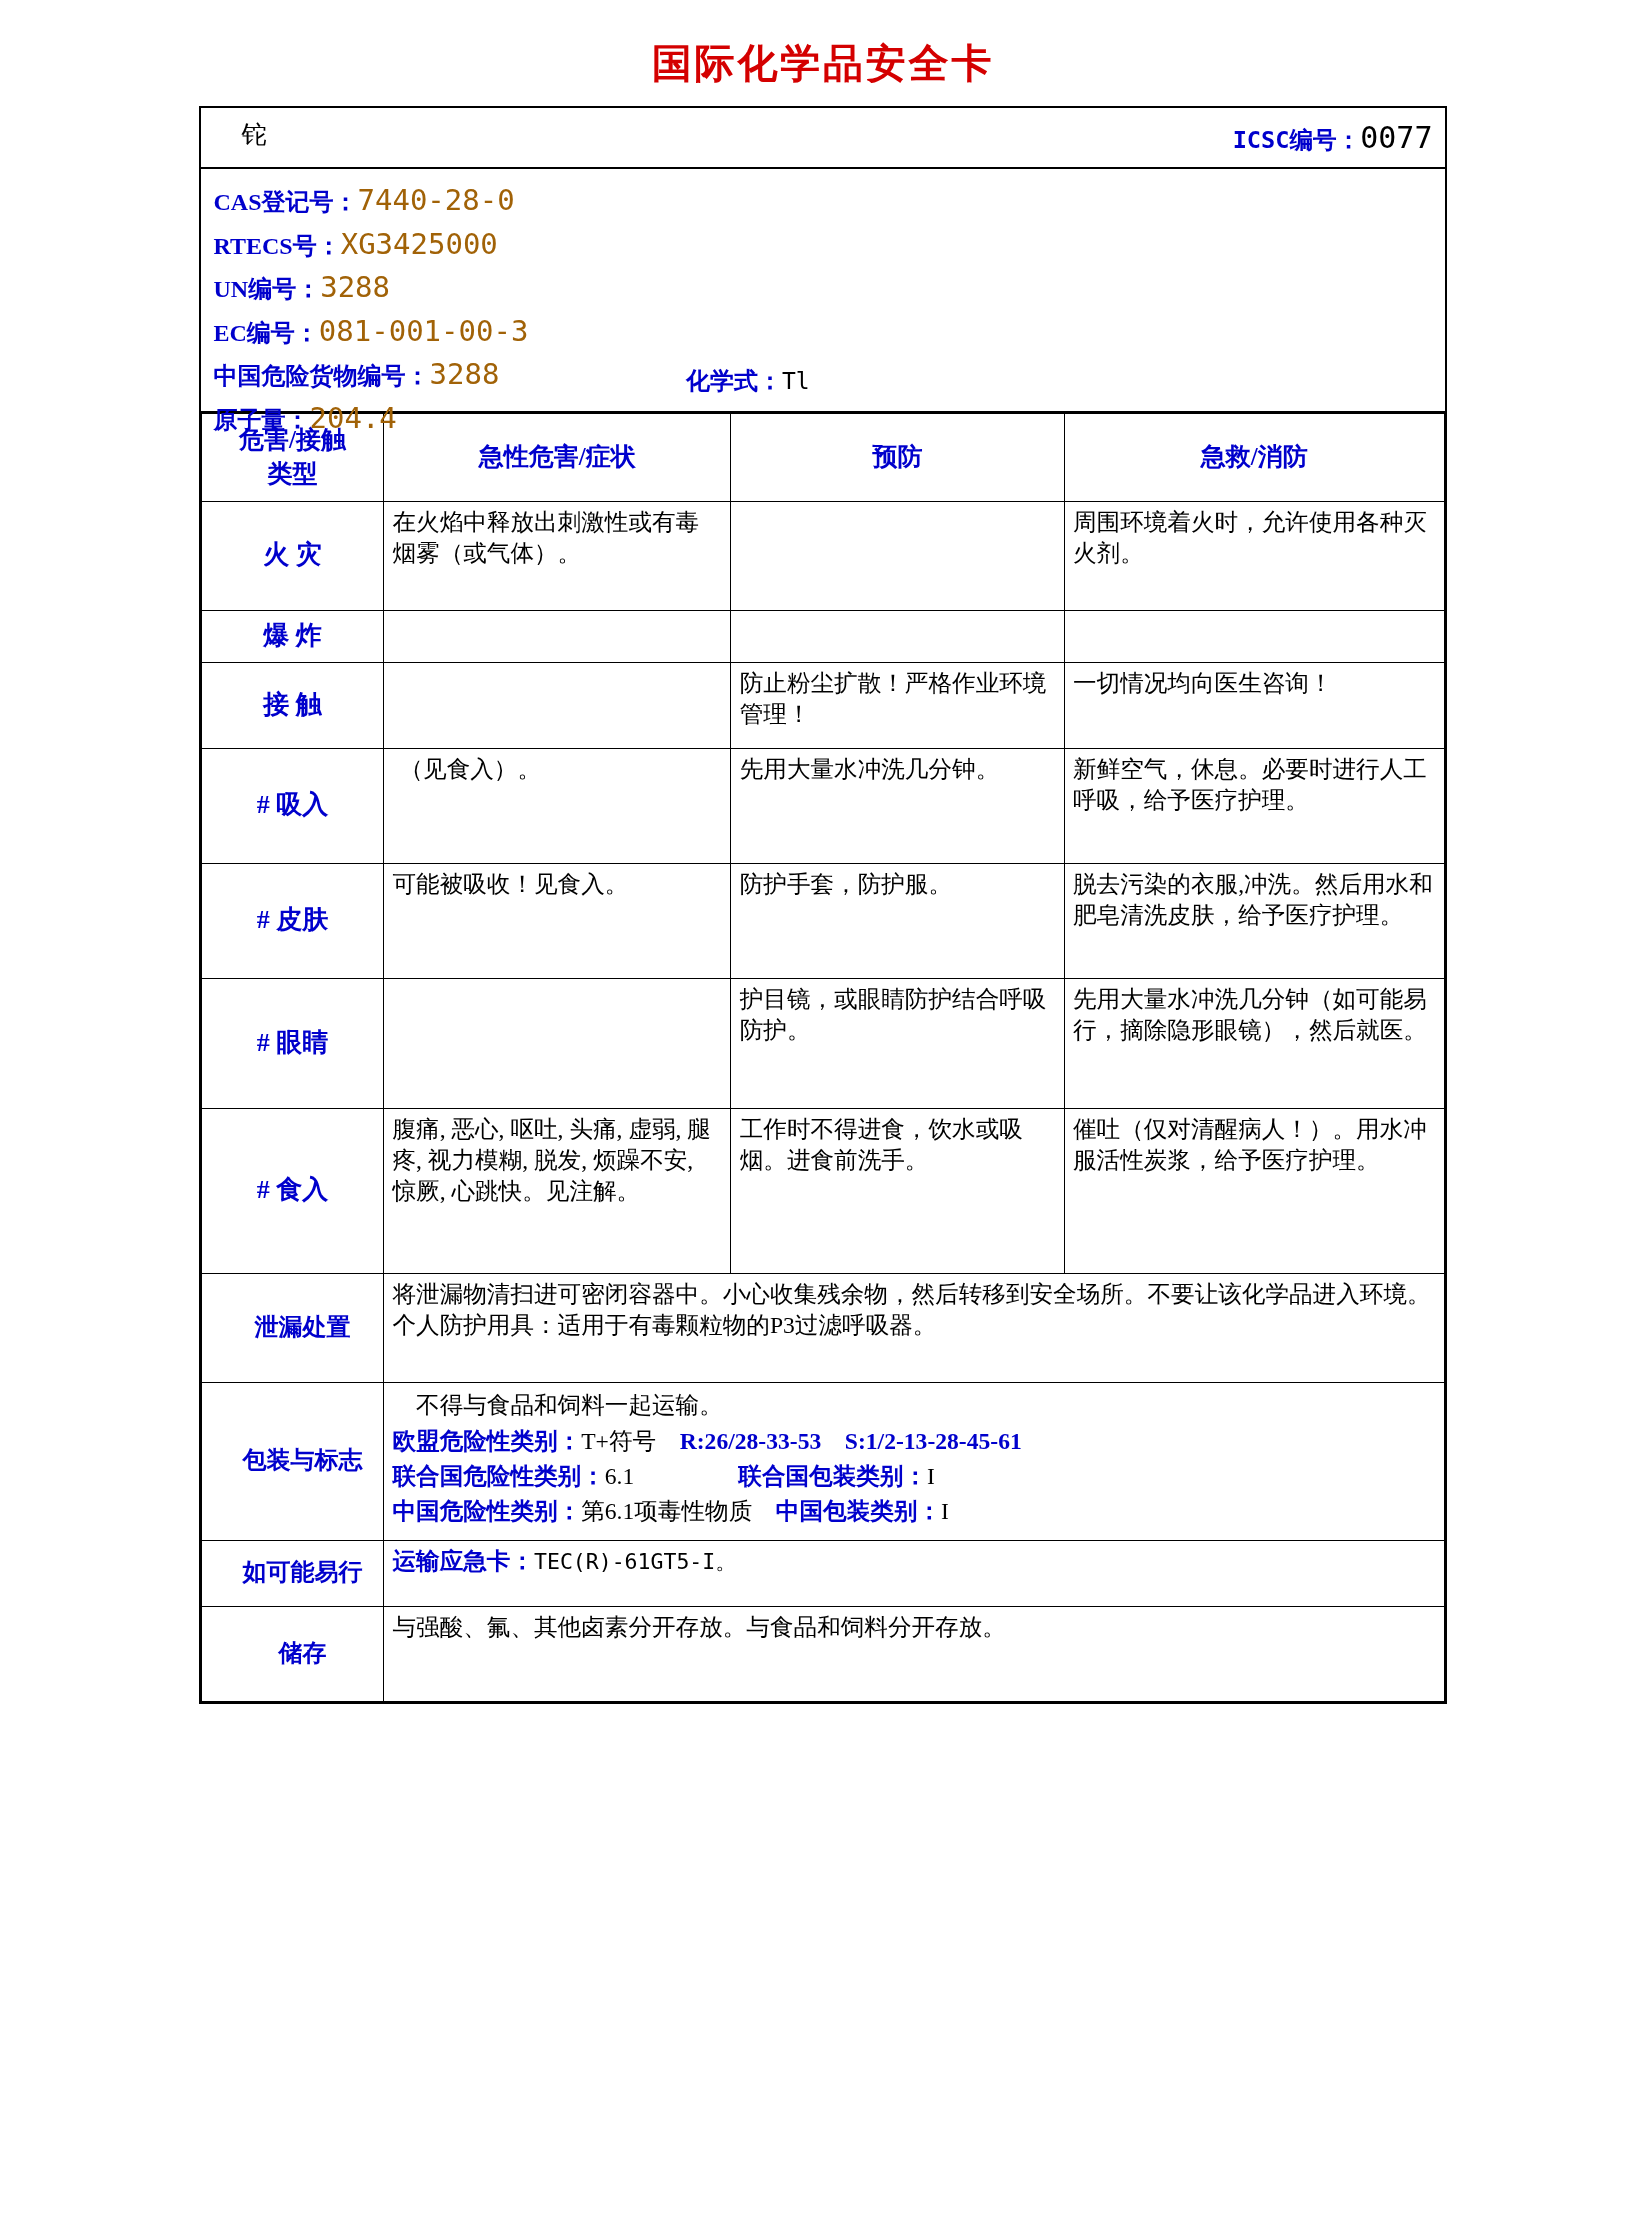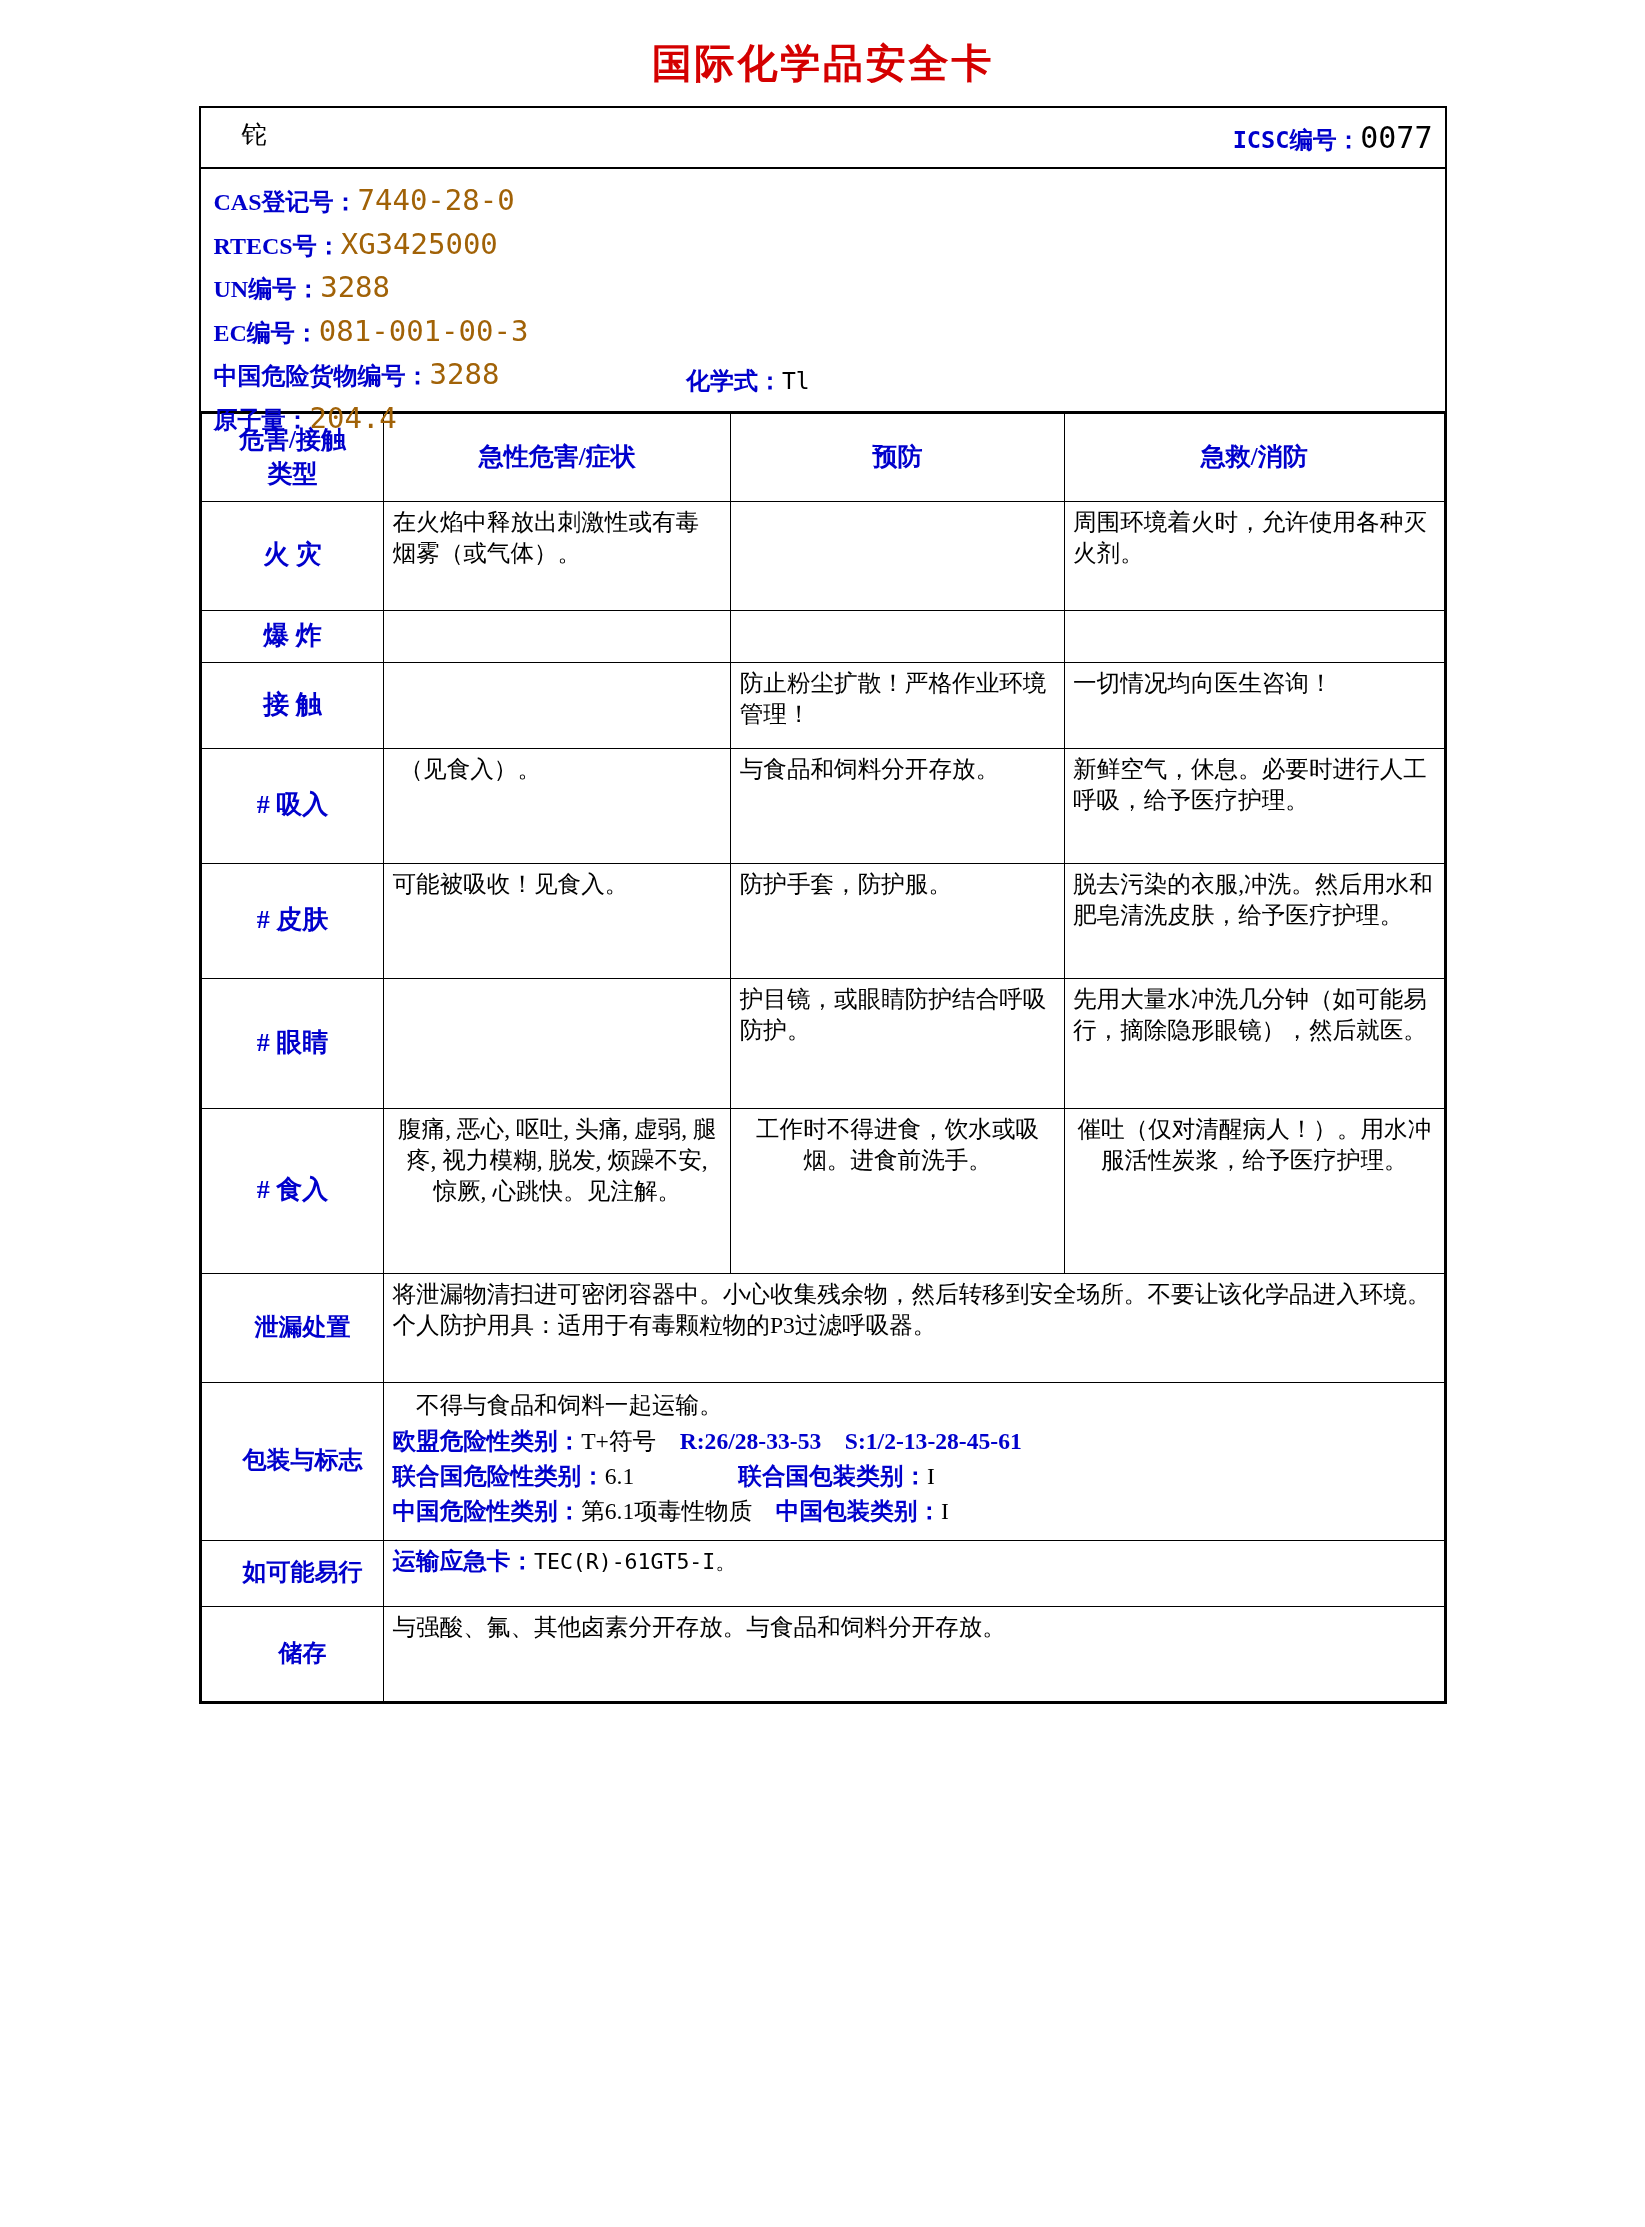--- a/index.html
+++ b/index.html
@@ -132,21 +132,21 @@
     font-size: 24px;
     padding-left: 28px;
   }
   .cell { font-size: 23.6px; }
   .tall-fire td { height: 97px; }
   .h-exp td { height: 40px; }
   .h-contact td { height: 74px; }
   .h-inhale td { height: 103px; }
   .h-skin td { height: 103px; }
   .h-eye td { height: 118px; }
-  .h-ingest td { height: 153px; text-align: center; }
+  .h-ingest td { height: 153px; }
   .h-spill td { height: 97px; }
   .h-pack td { height: 146px; }
   .h-emer td { height: 54px; }
   .h-store td { height: 83px; }
 
   .pack-line { font-size: 23.6px; line-height: 1.5; }
   .pack-first { padding-left: 23.6px; }
   .indent-small { display: inline-block; width: 23.6px; }
 </style>
 </head>
@@ -234,21 +234,21 @@
       <tr class="h-contact">
         <td class="rowlabel">接 触</td>
         <td class="cell"></td>
         <td class="cell">防止粉尘扩散！严格作业环境管理！</td>
         <td class="cell">一切情况均向医生咨询！</td>
       </tr>
 
       <tr class="h-inhale">
         <td class="rowlabel"># 吸入</td>
         <td class="cell" style="padding-left:15.3px;">（见食入）。</td>
-        <td class="cell">与食品和饲料分开存放。</td>
+        <td class="cell">先用大量水冲洗几分钟。</td>
         <td class="cell">新鲜空气，休息。必要时进行人工呼吸，给予医疗护理。</td>
       </tr>
 
       <tr class="h-skin">
         <td class="rowlabel"># 皮肤</td>
         <td class="cell">可能被吸收！见食入。</td>
         <td class="cell">防护手套，防护服。</td>
         <td class="cell">脱去污染的衣服,冲洗。然后用水和肥皂清洗皮肤，给予医疗护理。</td>
       </tr>
 

